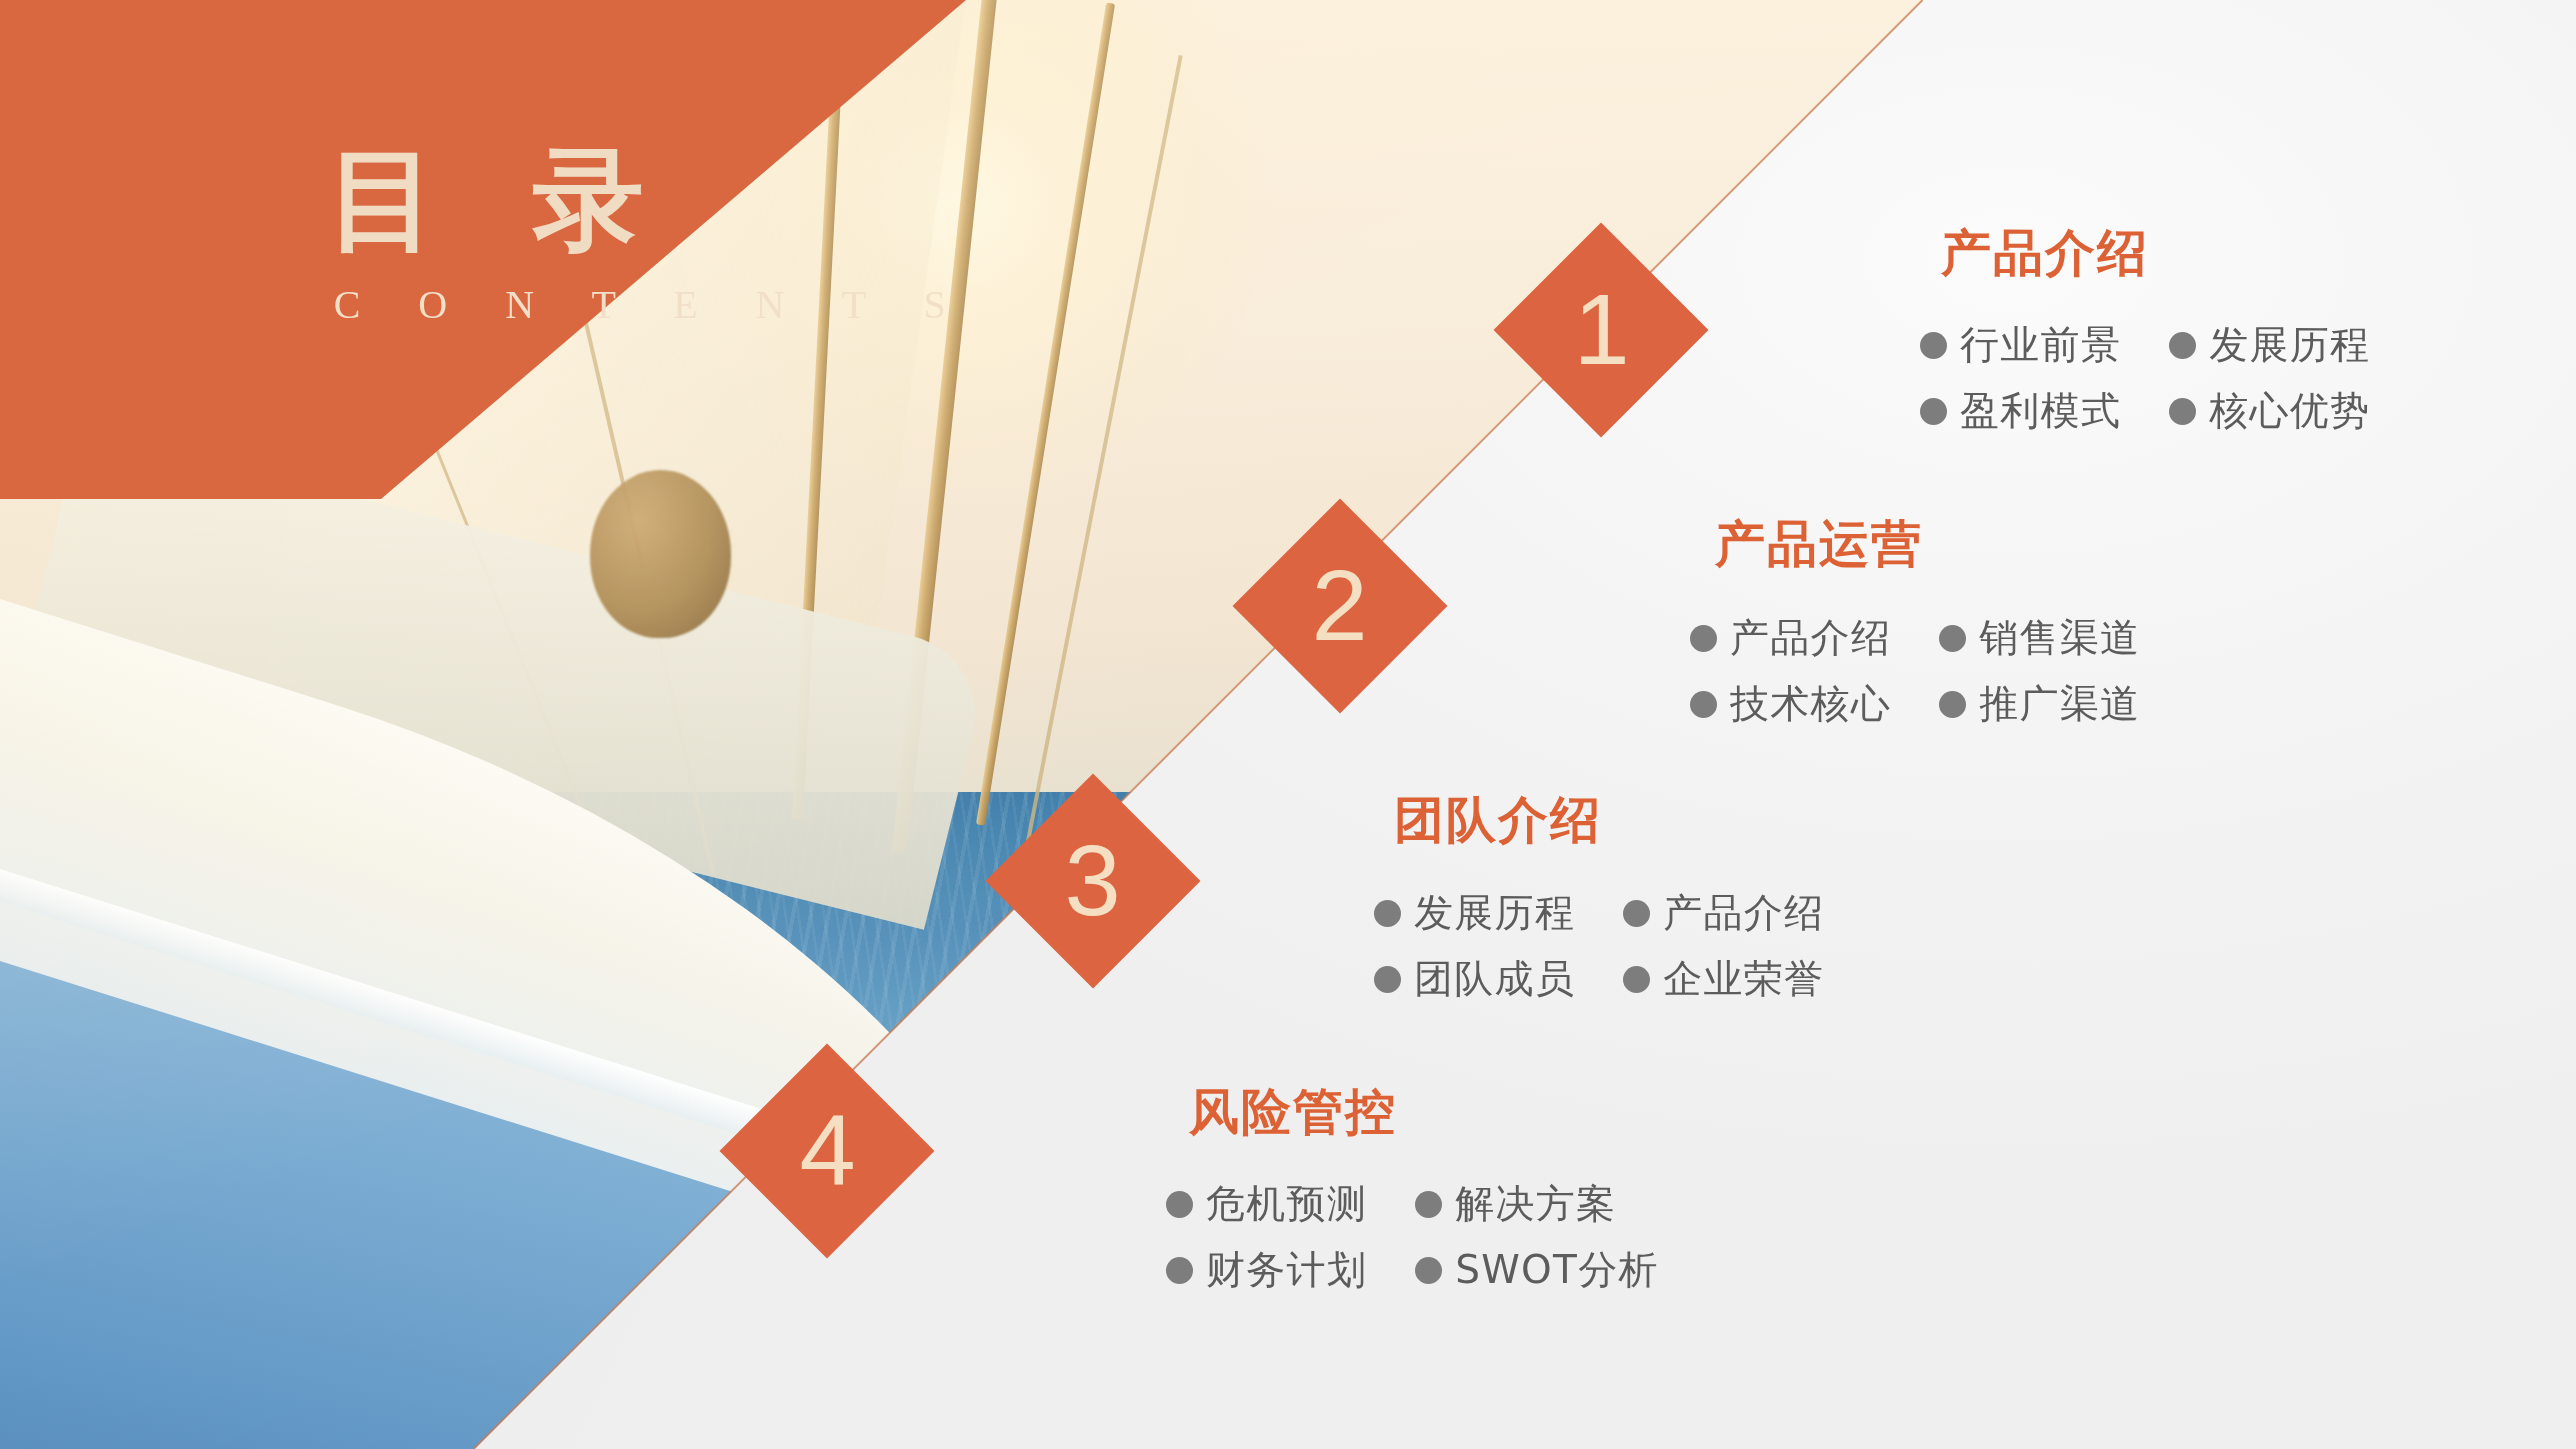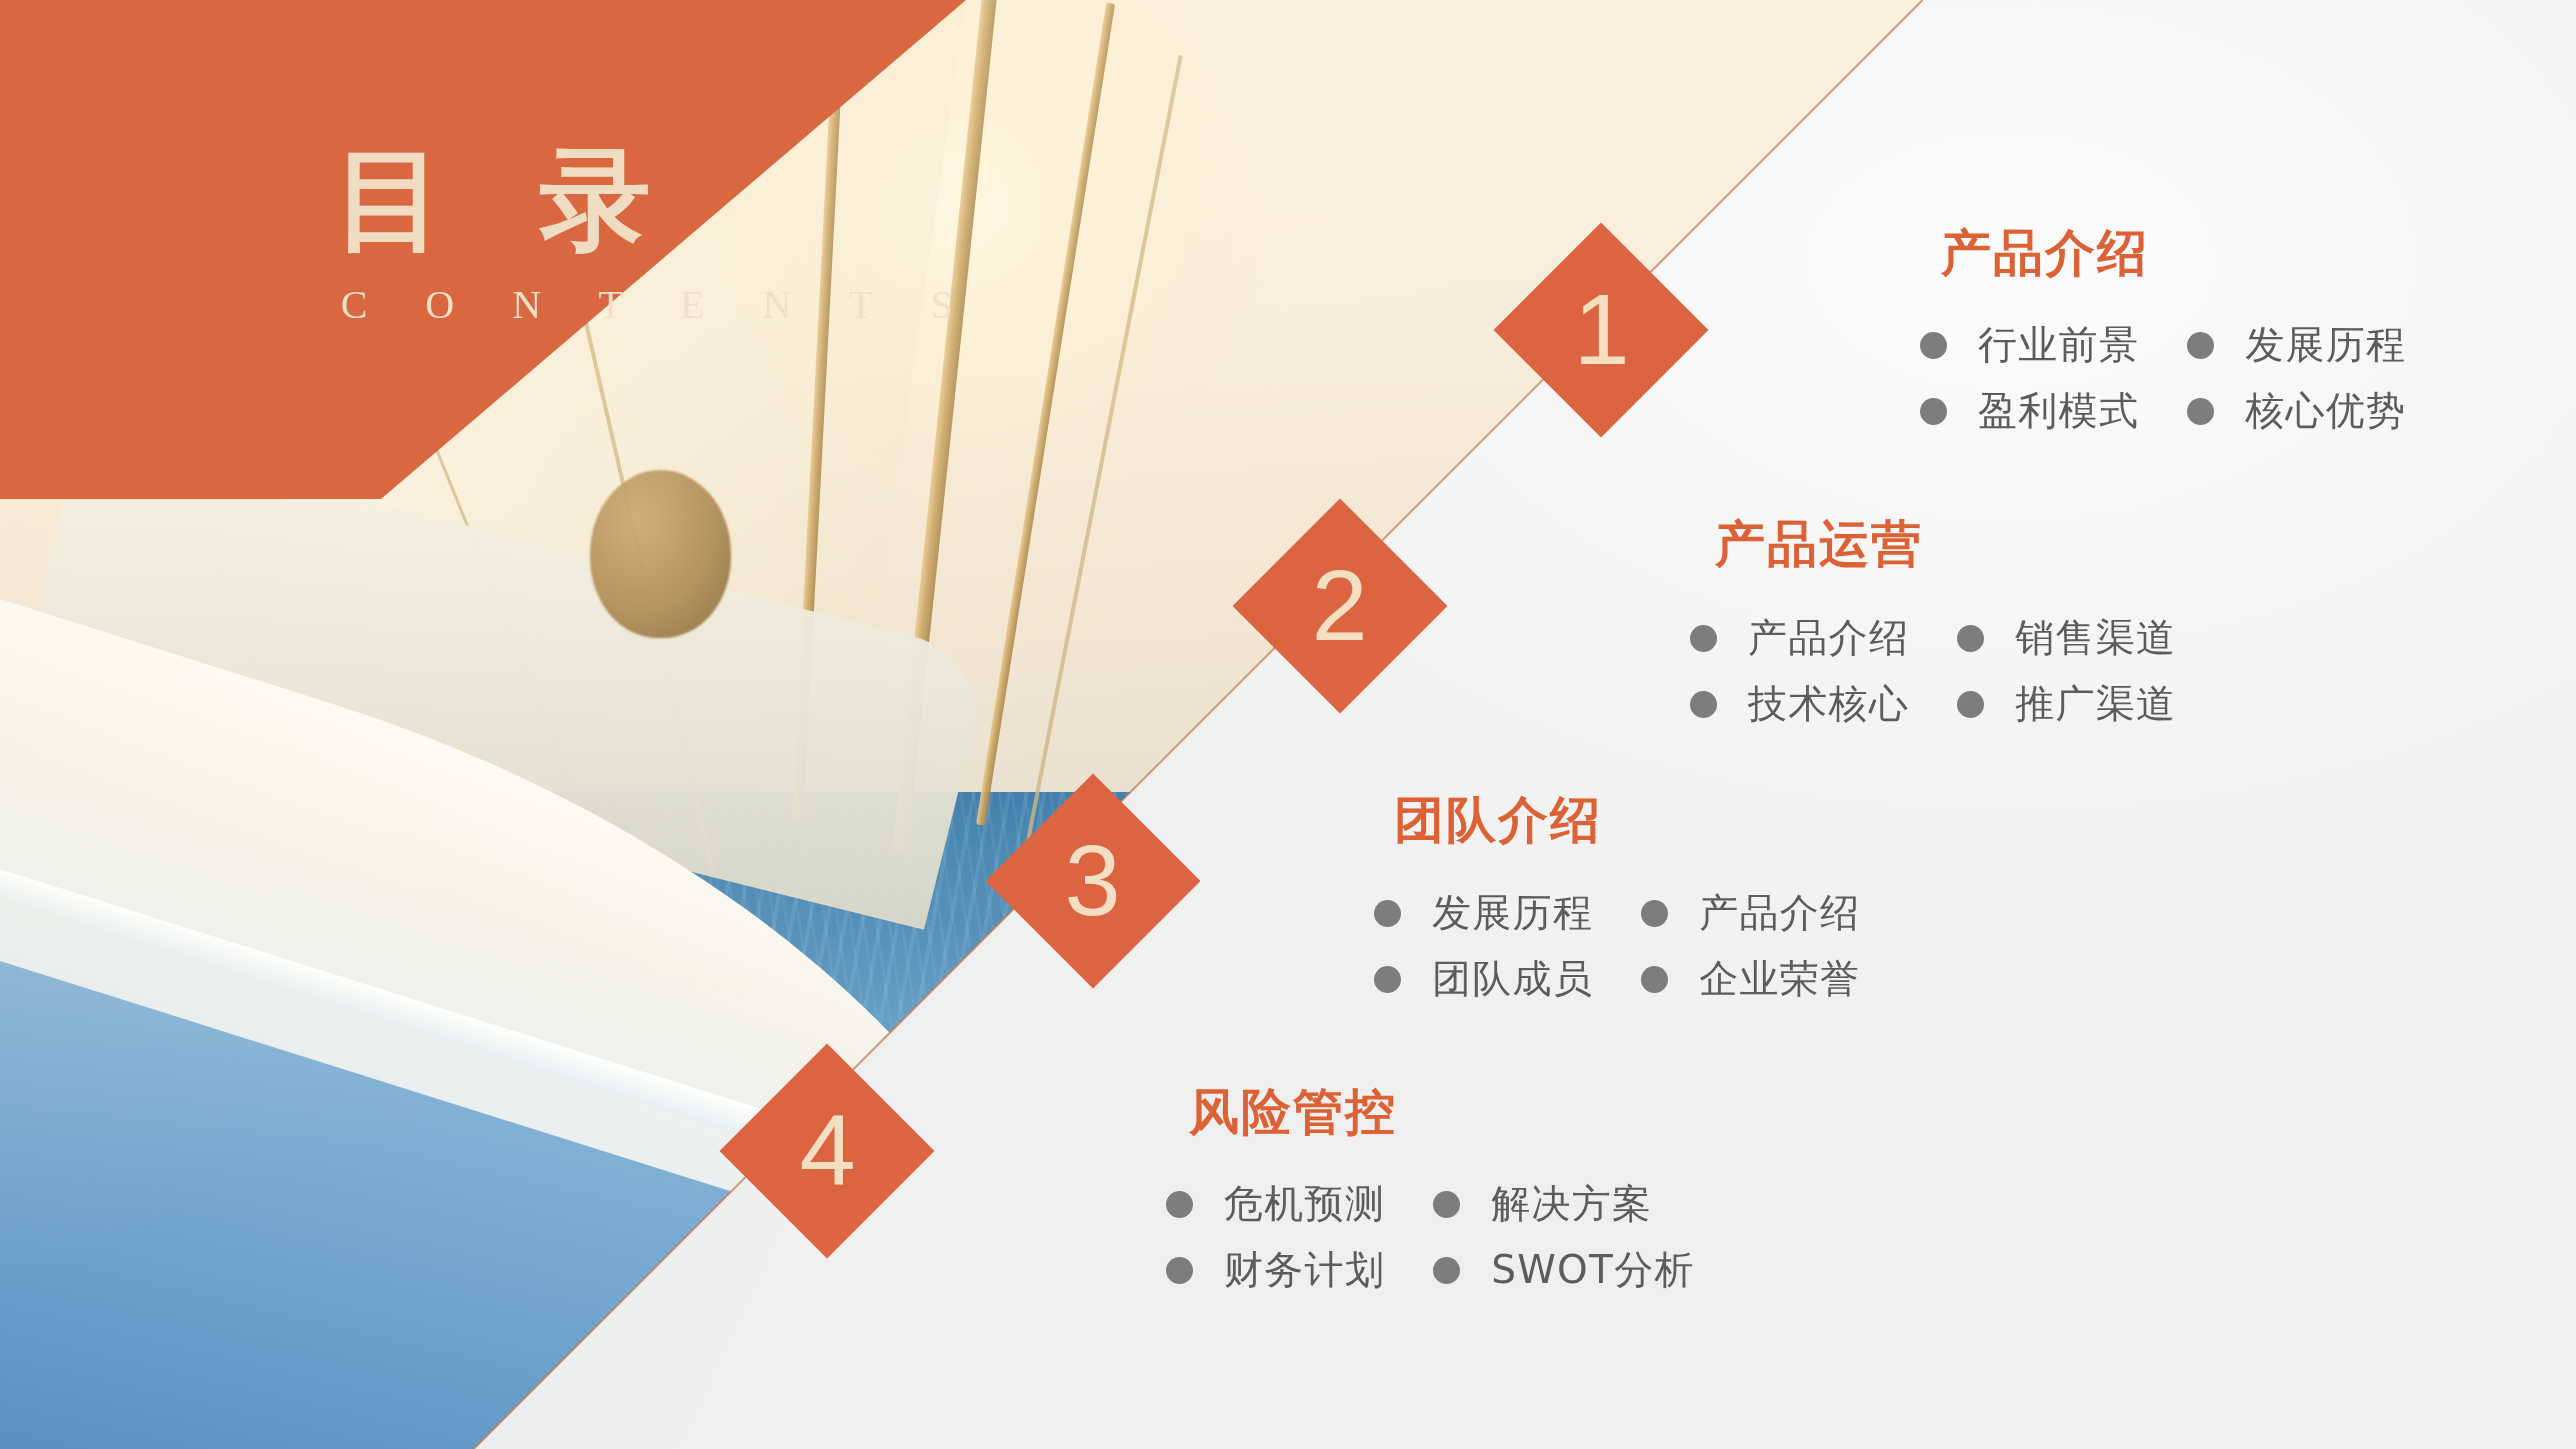--- a/index.html
+++ b/index.html
@@ -122,21 +122,21 @@
   }
 
   
   .title-triangle{
     position:absolute;left:0;top:0;width:1006px;height:510px;
     background:#D96740;
     -webkit-clip-path:polygon(0 0, 966px 0, 381px 499px, 0 499px, 0 0);
     clip-path:polygon(0 0, 966px 0, 381px 499px, 0 499px, 0 0);
   }
   .title-block{
-    position:absolute;left:334px;top:144px;width:604px;
+    position:absolute;left:327px;top:144px;width:604px;
   }
   .title-cn{
     font-size:111px;line-height:1;font-weight:700;
     color:#F0DCC2;letter-spacing:28px;
     font-family:"DejaVu Sans","Liberation Sans",sans-serif;
     white-space:nowrap;
   }
   .title-en{
     margin-top:29.5px;margin-left:6.7px;
     font-size:40px;line-height:1;font-weight:400;
@@ -172,21 +172,21 @@
     white-space:nowrap;
   }
 
   .items-grid{
     position:absolute;
     display:grid;
     grid-template-columns:auto auto;
     column-gap:48px;row-gap:21.5px;
   }
   .item{
-    display:flex;align-items:center;gap:31px;
+    display:flex;align-items:center;gap:13px;
     white-space:nowrap;
   }
   .dot{
     width:27px;height:27px;border-radius:50%;
     background:#7D7D7D;flex:0 0 auto;
   }
   .item-label{
     font-size:39px;line-height:1.15;color:#5C5C5C;font-weight:400;
     font-family:"DejaVu Sans","Liberation Sans",sans-serif;
     letter-spacing:1.3px;

